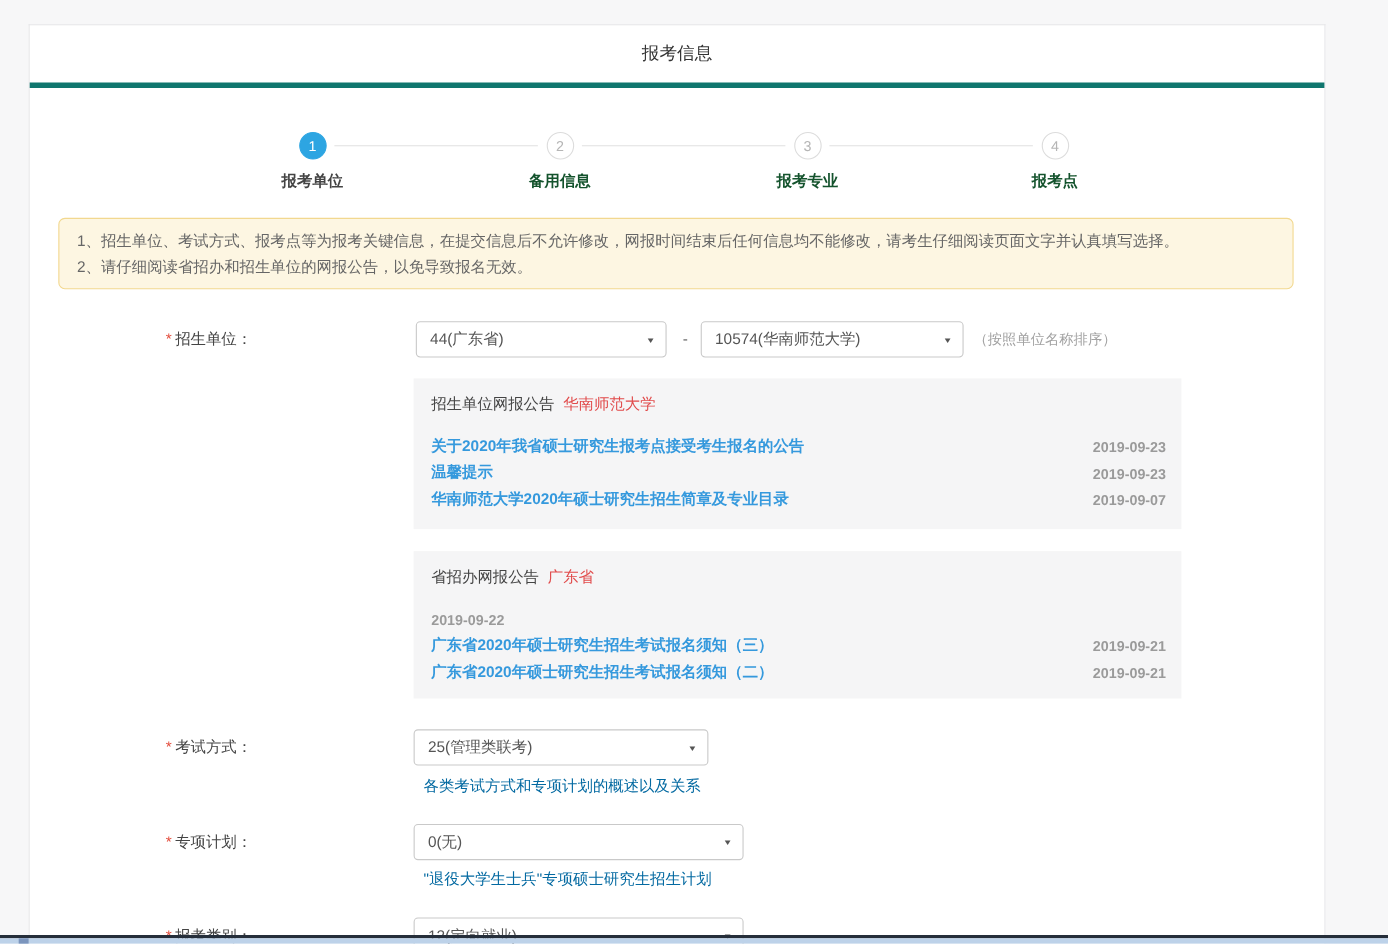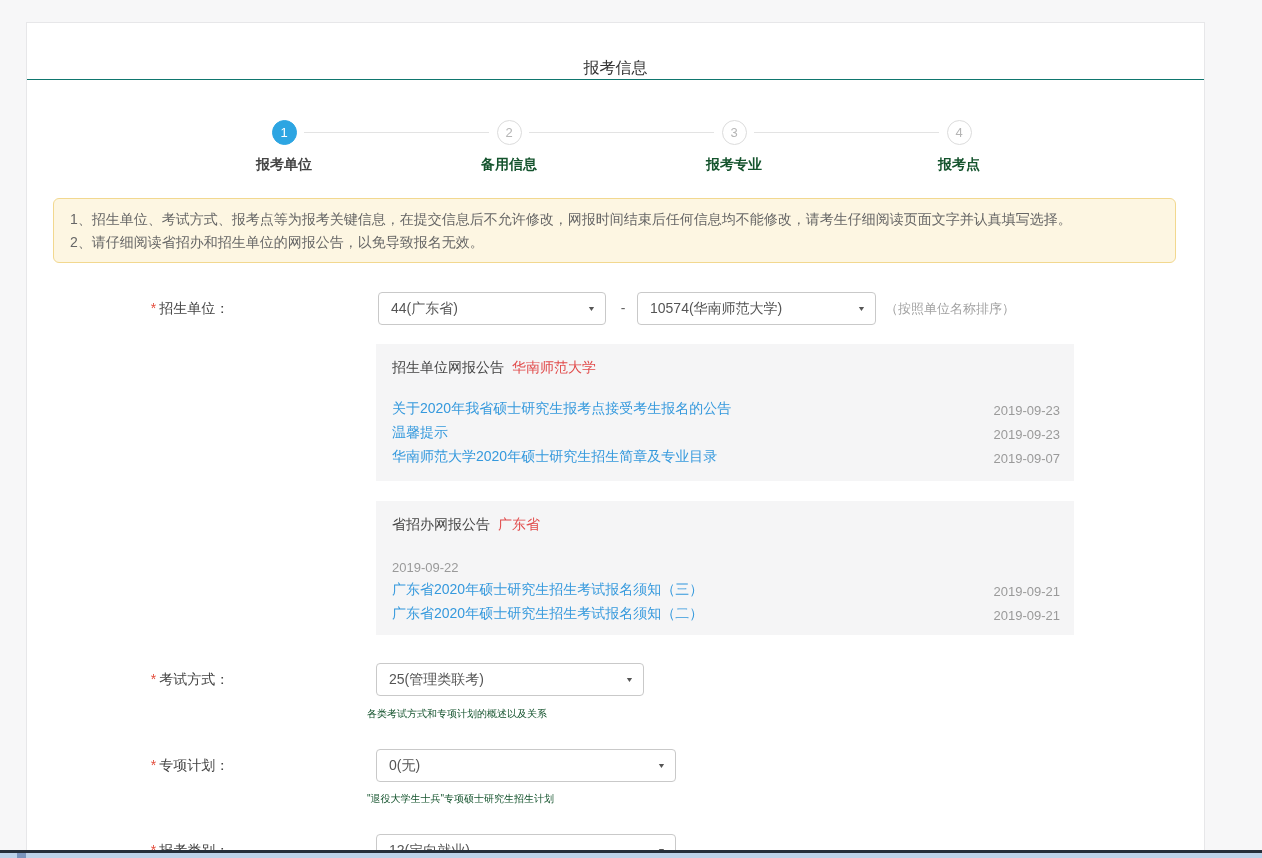--- a/index.html
+++ b/index.html
@@ -7,22 +7,22 @@
   body {
     font-family:"Liberation Sans","DejaVu Sans",sans-serif;
     background:#f7f7f8;
     position:relative;
   }
   .card {
     position:absolute; left:26px; top:22px; width:1179px; height:836px;
     background:#ffffff; border:1px solid #e7e7e9; border-bottom:none;
   }
   .card-header {
-    height:57px; border-bottom:1px solid #0f766e;
-    display:flex; align-items:flex-end; justify-content:center;
+    height:57px; border-bottom:5px solid #0f766e;
+    display:flex; align-items:center; justify-content:center;
   }
   .card-title { font-size:16px; color:#333; font-weight:normal; }
 
   
   .steps { position:absolute; top:87px; left:0; width:100%; height:80px; }
   .step { position:absolute; top:10px; width:150px; text-align:center; }
   .step-circle {
     width:25px; height:25px; border-radius:50%; margin:0 auto;
     font-size:13px; line-height:23px; text-align:center;
     background:#fff; border:1px solid #dcdcdc; color:#b5b5b5;
@@ -60,26 +60,26 @@
   .hint { position:absolute; line-height:33px; font-size:13px; color:#a2a2a2; white-space:nowrap;text-align:center; }
 
   
   .panel {
     position:absolute; left:349px; width:698px; background:#f5f5f6;
     padding:15px 14px 0 16px;
   }
   .panel-header { font-size:14px; color:#444; height:20px; }
   .panel-header .hl { color:#e14b4b; margin-left:8px; }
   .panel-list { margin-top:15px; }
-  .panel-item { height:24px; display:flex; align-items:flex-end; justify-content:space-between; }
+  .panel-item { height:24px; display:flex; align-items:center; justify-content:space-between;font-weight:bold; }
   .nlink { font-size:14px; color:#3599dd; text-decoration:none; white-space:nowrap; cursor:pointer; }
   .ndate { font-size:13px; color:#9a9a9a; white-space:nowrap; }
 
   .sub-link {
-    position:absolute; left:340px; font-size:10px; color:#14532d;
+    position:absolute; left:358px; font-size:14px; color:#0369a1;
     line-height:14px; text-decoration:none; white-space:nowrap; cursor:pointer;
   }
 
   
   .bottom-line  { position:absolute; left:0; top:850px; width:1262px; height:3px; background:#252e3a; }
   .bottom-strip { position:absolute; left:0; top:853px; width:1262px; height:5px; background:#bdd2e9; }
   .bottom-square{ position:absolute; left:17px; top:853px; width:9px; height:5px; background:#7b95bd; }
 </style>
 </head>
 <body>

